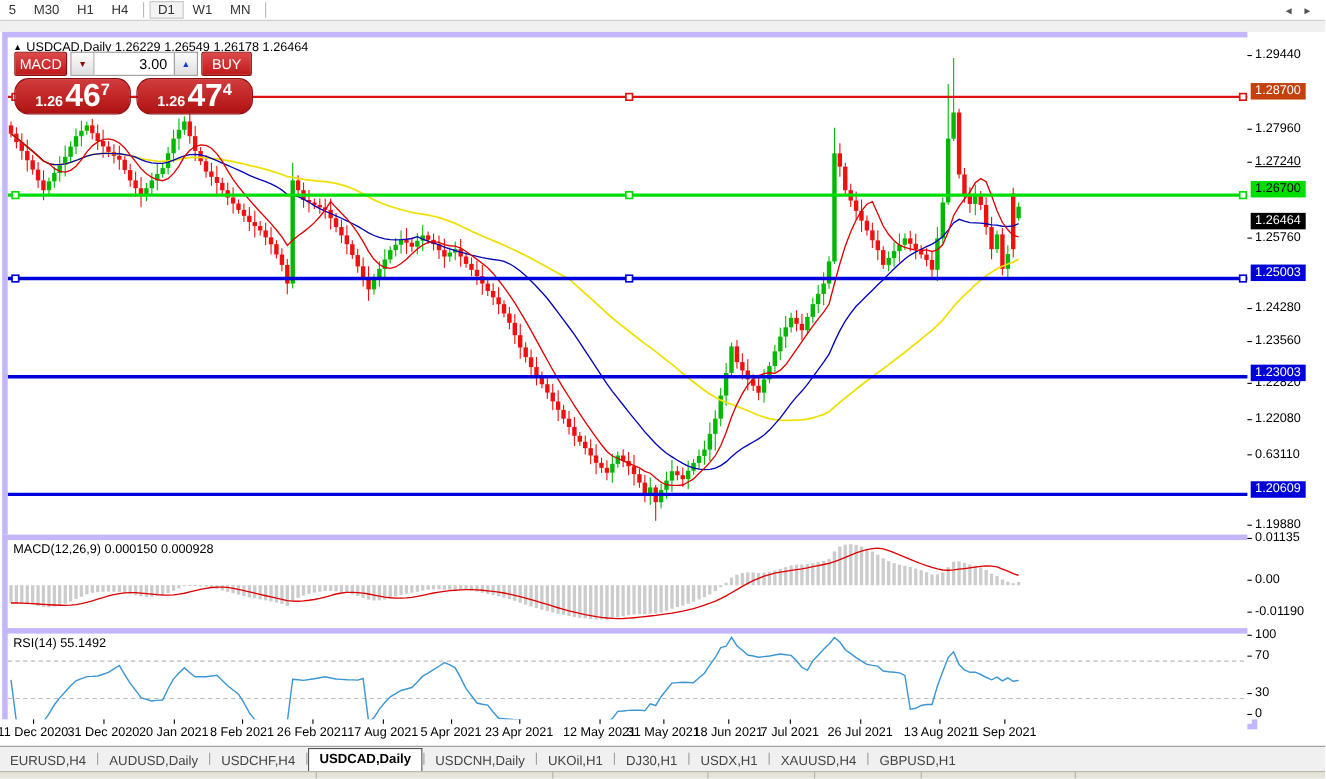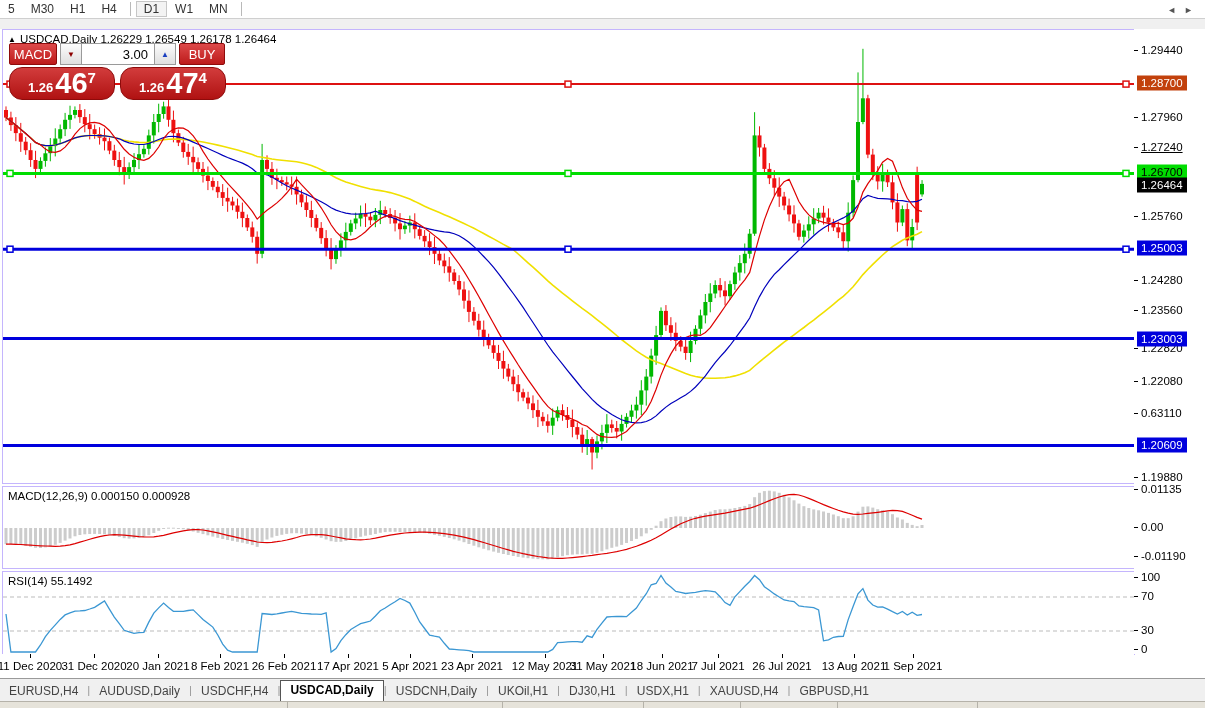--- a/index.html
+++ b/index.html
@@ -7,21 +7,21 @@
        font-family:"Liberation Sans","DejaVu Sans",sans-serif;font-size:11.5px;color:#000;}
   
   #toolbar{position:absolute;left:0;top:0;width:100%;height:18px;background:#fff;display:flex;align-items:center;}
   .tb-item{padding:1px 8px;color:#333;font-size:12px;cursor:default;}
   .tb-item.active{background:#f3f3f3;border:1px solid #c6c6c6;padding:0 7px;}
   .tb-sep{width:1px;height:14px;background:#b9b9b9;margin:0 5px;}
   #tb-groove{position:absolute;left:0;top:18px;width:100%;height:2px;
              border-top:1px solid #cfcfcf;border-bottom:1px solid #fff;background:#f0f0f0;}
   #tb-gap{position:absolute;left:0;top:20px;width:100%;height:9px;background:#f0f0f0;}
   
-  .panel{position:absolute;left:2px;width:1131px;background:#fff;border:1px solid #c4b5fd;box-sizing:content-box;}
+  .panel{position:absolute;left:2px;width:1131px;background:#fff;border:5px solid #c4b5fd;box-sizing:content-box;}
   #main-panel{top:29px;height:453px;}
   #macd-panel{top:486px;height:81px;}
   #rsi-panel{top:571px;height:82px;}
   .panel svg{position:absolute;left:0;top:0;}
   .panel-label{position:absolute;left:5px;top:3px;font-size:11.5px;color:#000;white-space:nowrap;z-index:5;}
   #chart-title .tri{font-size:8px;vertical-align:1px;margin-right:4px;}
   
   #price-axis{position:absolute;left:1134px;top:29px;width:71px;height:625px;background:#fff;}
   .ax-label{position:absolute;left:7px;transform:translateY(-50%);white-space:nowrap;font-size:11.5px;}
   .ax-tick{position:absolute;left:0;width:4px;height:1px;background:#000;}
@@ -736,38 +736,38 @@
       <div class="ax-tick" style="top: 548px;"></div>
       <div class="ax-label" style="top: 548px;">100</div>
       <div class="ax-tick" style="top: 567px;"></div>
       <div class="ax-label" style="top: 567px;">70</div>
       <div class="ax-tick" style="top: 601px;"></div>
       <div class="ax-label" style="top: 601px;">30</div>
       <div class="ax-tick" style="top: 620px;"></div>
       <div class="ax-label" style="top: 620px;">0</div>
       <div class="ax-badge" style="top: 54px; background: #c2410c; color: rgb(255, 255, 255);">1.28700</div>
       <div class="ax-badge" style="top: 143px; background: rgb(0, 221, 0); color: rgb(0, 0, 0);">1.26700</div>
-      <div class="ax-badge" style="top: 156px; background: rgb(0, 0, 0); color: rgb(255, 255, 255); text-align: right;">1.26464</div>
+      <div class="ax-badge" style="top: 172px; background: rgb(0, 0, 0); color: rgb(255, 255, 255); text-align: right;">1.26464</div>
       <div class="ax-badge" style="top: 219px; background: rgb(0, 0, 221); color: rgb(255, 255, 255);">1.25003</div>
       <div class="ax-badge" style="top: 310px; background: rgb(0, 0, 221); color: rgb(255, 255, 255);">1.23003</div>
       <div class="ax-badge" style="top: 416px; background: rgb(0, 0, 221); color: rgb(255, 255, 255);">1.20609</div>
     </div>
   <div id="date-axis">
       <div class="dt-tick" style="left: 28px;"></div>
       <div class="dt-label" style="left: 28px;">11 Dec 2020</div>
       <div class="dt-tick" style="left: 92px;"></div>
       <div class="dt-label" style="left: 92px;">31 Dec 2020</div>
       <div class="dt-tick" style="left: 156px;"></div>
       <div class="dt-label" style="left: 156px;">20 Jan 2021</div>
       <div class="dt-tick" style="left: 218px;"></div>
       <div class="dt-label" style="left: 218px;">8 Feb 2021</div>
       <div class="dt-tick" style="left: 282px;"></div>
       <div class="dt-label" style="left: 282px;">26 Feb 2021</div>
       <div class="dt-tick" style="left: 346px;"></div>
-      <div class="dt-label" style="left: 346px;">17 Apr 2021</div>
+      <div class="dt-label" style="left: 346px;">17 Aug 2021</div>
       <div class="dt-tick" style="left: 408px;"></div>
       <div class="dt-label" style="left: 408px;">5 Apr 2021</div>
       <div class="dt-tick" style="left: 470px;"></div>
       <div class="dt-label" style="left: 470px;">23 Apr 2021</div>
       <div class="dt-tick" style="left: 543px;"></div>
       <div class="dt-label" style="left: 543px;">12 May 2021</div>
       <div class="dt-tick" style="left: 601px;"></div>
       <div class="dt-label" style="left: 601px;">31 May 2021</div>
       <div class="dt-tick" style="left: 660px;"></div>
       <div class="dt-label" style="left: 660px;">18 Jun 2021</div>

